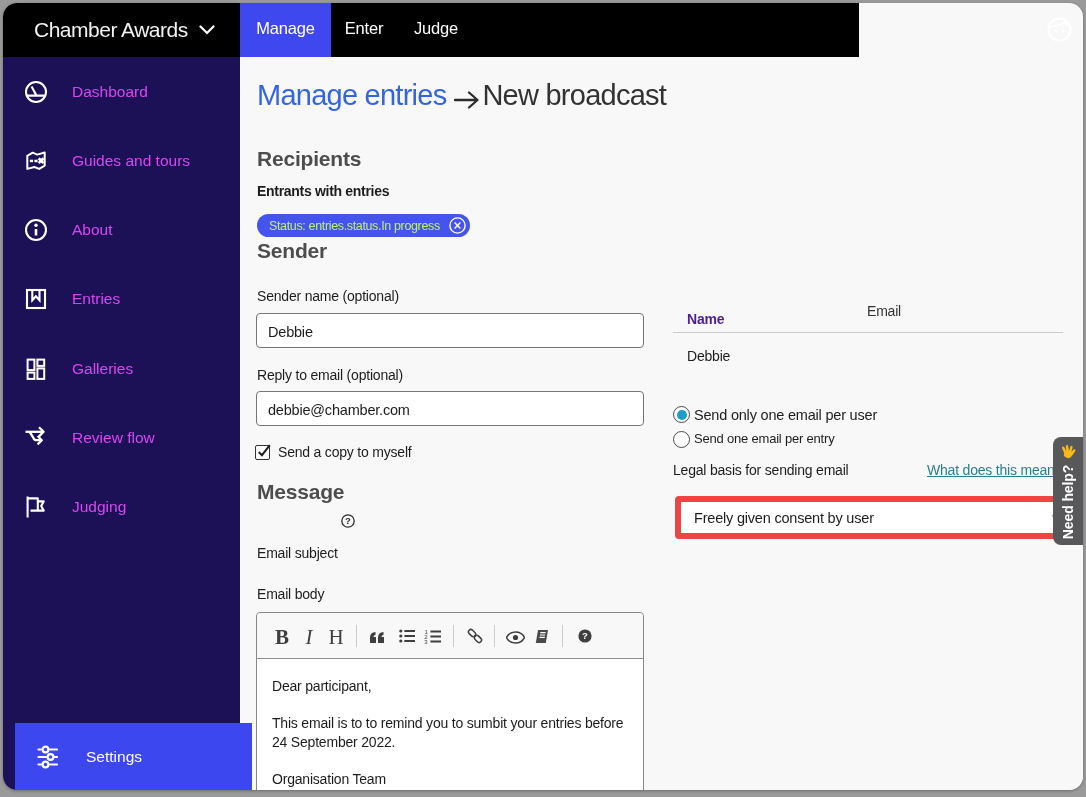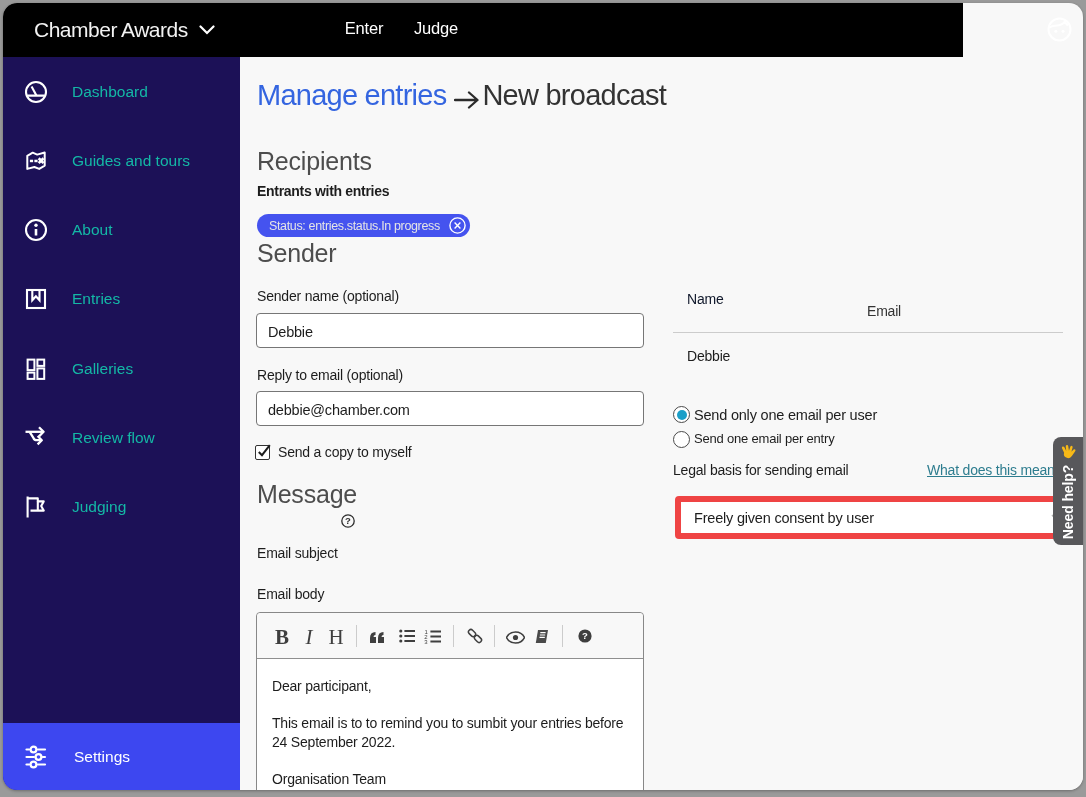--- a/index.html
+++ b/index.html
@@ -1,38 +1,38 @@
 <!DOCTYPE html>
 <html><head>
 <meta charset="utf-8">
 <style>
   html,body{margin:0;padding:0;}
   body{width:1086px;height:797px;background:#9a9a9a;font-family:"Liberation Sans",sans-serif;overflow:hidden;position:relative;}
   .window{position:absolute;left:3px;top:3px;width:1080px;height:787px;background:#f8f8f8;border-radius:14px;overflow:hidden;box-shadow:0 1px 3px rgba(0,0,0,.3);}
   .abs{position:absolute;}
   
-  .topbar{position:absolute;left:0;top:0;width:960px;height:54px;background:#000;}
+  .topbar{position:absolute;left:0;top:0;width:856px;height:54px;background:#000;}
   .brand{position:absolute;left:31px;top:0;height:54px;line-height:54px;color:#f2f2f2;font-size:21px;font-weight:400;letter-spacing:-0.5px;}
   .brandchev{position:absolute;left:196px;top:22px;}
   .tab{position:absolute;top:0;height:54px;line-height:51px;text-align:center;color:#fff;font-size:16.5px;letter-spacing:-0.2px;}
   .tab.active{background:#3f48ef;}
   
   .sidebar{position:absolute;left:0;top:54px;width:237px;height:733px;background:#1c1157;}
-  .navitem{position:absolute;left:0;width:206px;height:69px;color:#14b8a6;font-size:15.5px;}
+  .navitem{position:absolute;left:0;width:206px;height:69px;color:#d946ef;font-size:15.5px;}
   .navitem .ic{position:absolute;left:20px;top:50%;margin-top:-13px;width:26px;height:26px;}
   .navitem .lb{position:absolute;left:69px;top:50%;margin-top:-9px;line-height:18px;}
-  .settings{position:absolute;left:0;top:720px;width:237px;height:67px;background:#3d47f0;color:#fff;font-size:15.5px;}
+  .settings{position:absolute;left:12px;top:720px;width:237px;height:67px;background:#3d47f0;color:#fff;font-size:15.5px;}
   
   .main{position:absolute;left:237px;top:54px;width:843px;height:733px;background:#f8f8f8;}
   h1{position:absolute;left:254px;top:76px;margin:0;font-size:29px;font-weight:400;color:#333;letter-spacing:-0.75px;}
   h1 .blue{color:#3465e0;}
-  .sechead{position:absolute;font-size:25px;color:#4d4d4d;font-weight:400;letter-spacing:-0.2px;}
+  .sechead{position:absolute;font-size:21px;color:#4d4d4d;font-weight:700;letter-spacing:-0.2px;}
   .flabel{position:absolute;font-size:14px;color:#1d1d1d;letter-spacing:-0.2px;}
   .inputbox{position:absolute;left:253px;width:375px;height:33px;background:#fff;border:1px solid #767676;border-radius:4px;font-size:14.5px;color:#1d1d1d;line-height:36px;padding-left:11px;letter-spacing:-0.2px;}
-  .chip{position:absolute;left:254px;top:211px;width:213px;height:23px;background:#4553ef;border-radius:12px;color:#e5e5e5;font-size:12.5px;line-height:24px;letter-spacing:-0.35px;}
+  .chip{position:absolute;left:254px;top:211px;width:213px;height:23px;background:#4553ef;border-radius:12px;color:#bef264;font-size:12.5px;line-height:24px;letter-spacing:-0.35px;}
   .chip .txt{position:absolute;left:12px;top:0;}
   
   .rule{position:absolute;left:670px;top:329px;width:390px;height:0;border-top:1px solid #ccc;}
   .radio{position:absolute;width:15px;height:15px;border:1.5px solid #4a4a4a;border-radius:50%;background:#fff;}
   .radio.sel::after{content:"";position:absolute;left:2.5px;top:2.5px;width:10px;height:10px;border-radius:50%;background:#1b9fc8;}
   .selectbox{position:absolute;left:672px;top:493px;width:372px;height:31px;background:#fff;border:6px solid #ef4444;border-radius:4px;font-size:14.5px;color:#1d1d1d;line-height:32px;padding-left:13px;letter-spacing:-0.2px;}
   .link{color:#2e7d8f;text-decoration:underline;}
   
   .editor{position:absolute;left:253px;top:609px;width:386px;height:200px;border:1px solid #888;border-radius:4px;background:#fff;}
   .toolbar{position:absolute;left:0;top:0;width:386px;height:45px;background:#f8f8f8;border-bottom:1px solid #8f8f8f;border-radius:4px 4px 0 0;}
@@ -46,20 +46,21 @@
 </style>
 </head>
 <body>
 <div class="window">
   <div class="main"></div>
   <div class="topbar">
     <div class="brand">Chamber Awards</div>
     <svg class="brandchev" width="16" height="10" viewBox="0 0 16 10">
         <path d="M1.5 1.5 L8 8 L14.5 1.5" fill="none" stroke="#fff" stroke-width="2.2" stroke-linecap="round"></path>
       </svg>
+    <div class="tab active" style="left:237px;width:91px;">Manage</div>
     <div class="tab" style="left:394px;width:78px;">Judge</div>
     <div class="tab" style="left:328px;width:66px;">Enter</div>
     <svg class="abs" style="left:1044px;top:14px;" width="25" height="25" viewBox="0 0 25 25">
       <circle cx="12.5" cy="12.5" r="11" fill="none" stroke="#fff" stroke-width="2"></circle>
       <path d="M2.2 10.8 C5.5 7.8 9.5 8.6 12.2 8.3 C15.0 8.0 16.3 6.6 17.6 4.8 L20.8 8.6" fill="none" stroke="#fff" stroke-width="2" stroke-linejoin="round"></path>
       <circle cx="8.8" cy="14.2" r="1.5" fill="#fff"></circle>
       <circle cx="16" cy="14.2" r="1.5" fill="#fff"></circle>
     </svg>
   </div>
   <div class="sidebar" id="sidebar">
@@ -231,21 +232,21 @@
             <text x="7" y="10.2" text-anchor="middle" font-size="9.5" font-weight="700" fill="#fff" font-family="Liberation Sans">?</text>
           </svg></div>
       </div>
     <div class="ebody">
       <p style="margin-top:18px;">Dear participant,</p>
       <p>This email is to to remind you to sumbit your entries before 24&nbsp;September 2022.</p>
       <p>Organisation Team</p>
     </div>
   </div>
 
-  <div class="flabel" style="left:684px;top:288px;color:#0f172a;">Name</div>
+  <div class="flabel" style="left:684px;top:308px;color:#4c1d95;font-weight:bold;">Name</div>
   <div class="flabel" style="left:864px;top:300px;color:#333;">Email</div>
   <div class="rule"></div>
   <div class="flabel" style="left:684px;top:345px;">Debbie</div>
 
   <div class="radio sel" style="left:670px;top:403px;"></div>
   <div class="flabel" style="left:691px;top:404px;font-size:14.5px;">Send only one email per user</div>
   <div class="radio" style="left:670px;top:428px;"></div>
   <div class="flabel" style="left:691px;top:428px;font-size:13px;">Send one email per entry</div>
 
   <div class="flabel" style="left:670px;top:459px;">Legal basis for sending email</div>

